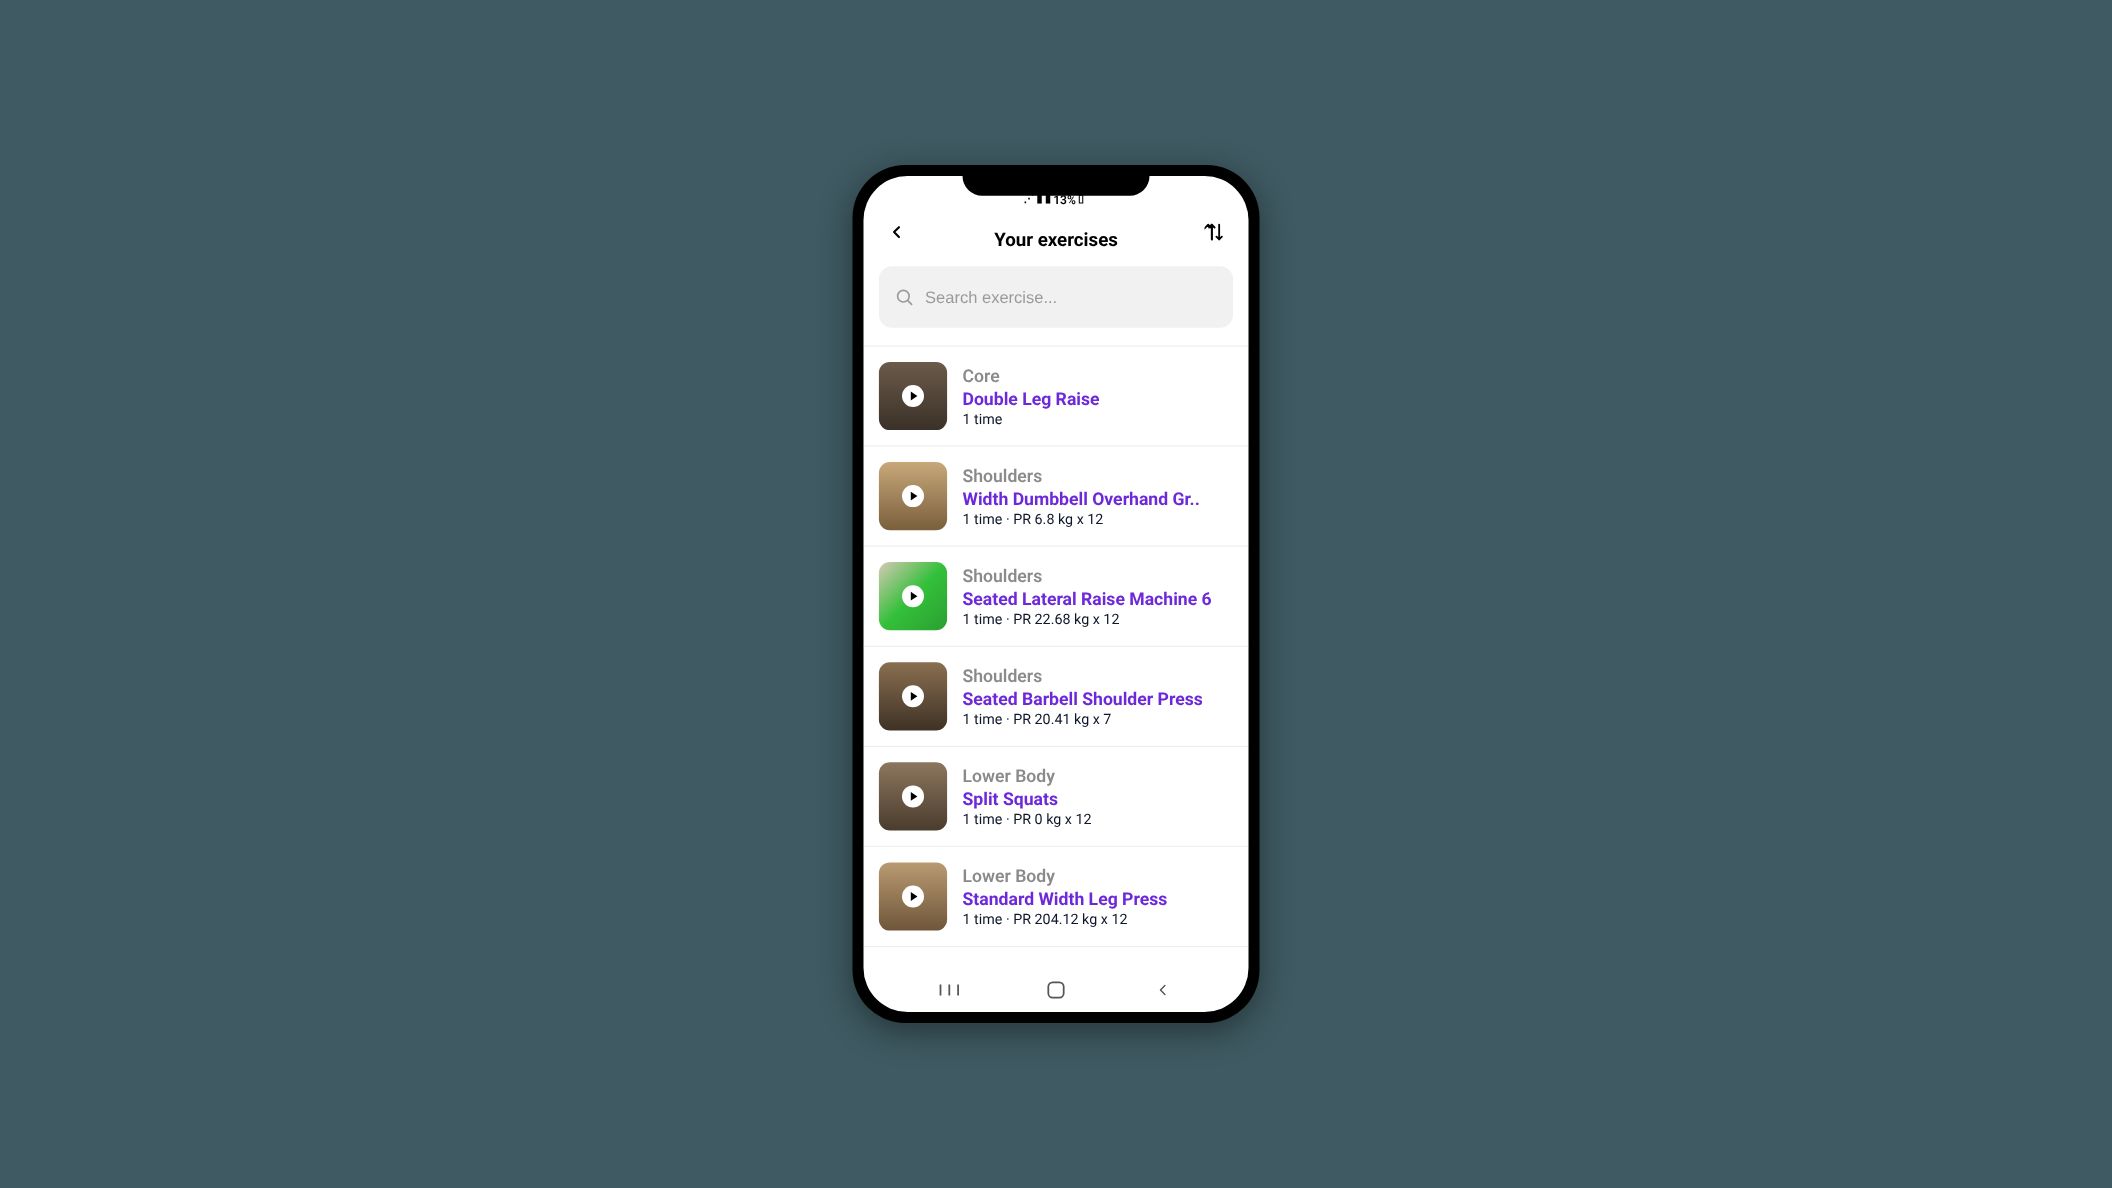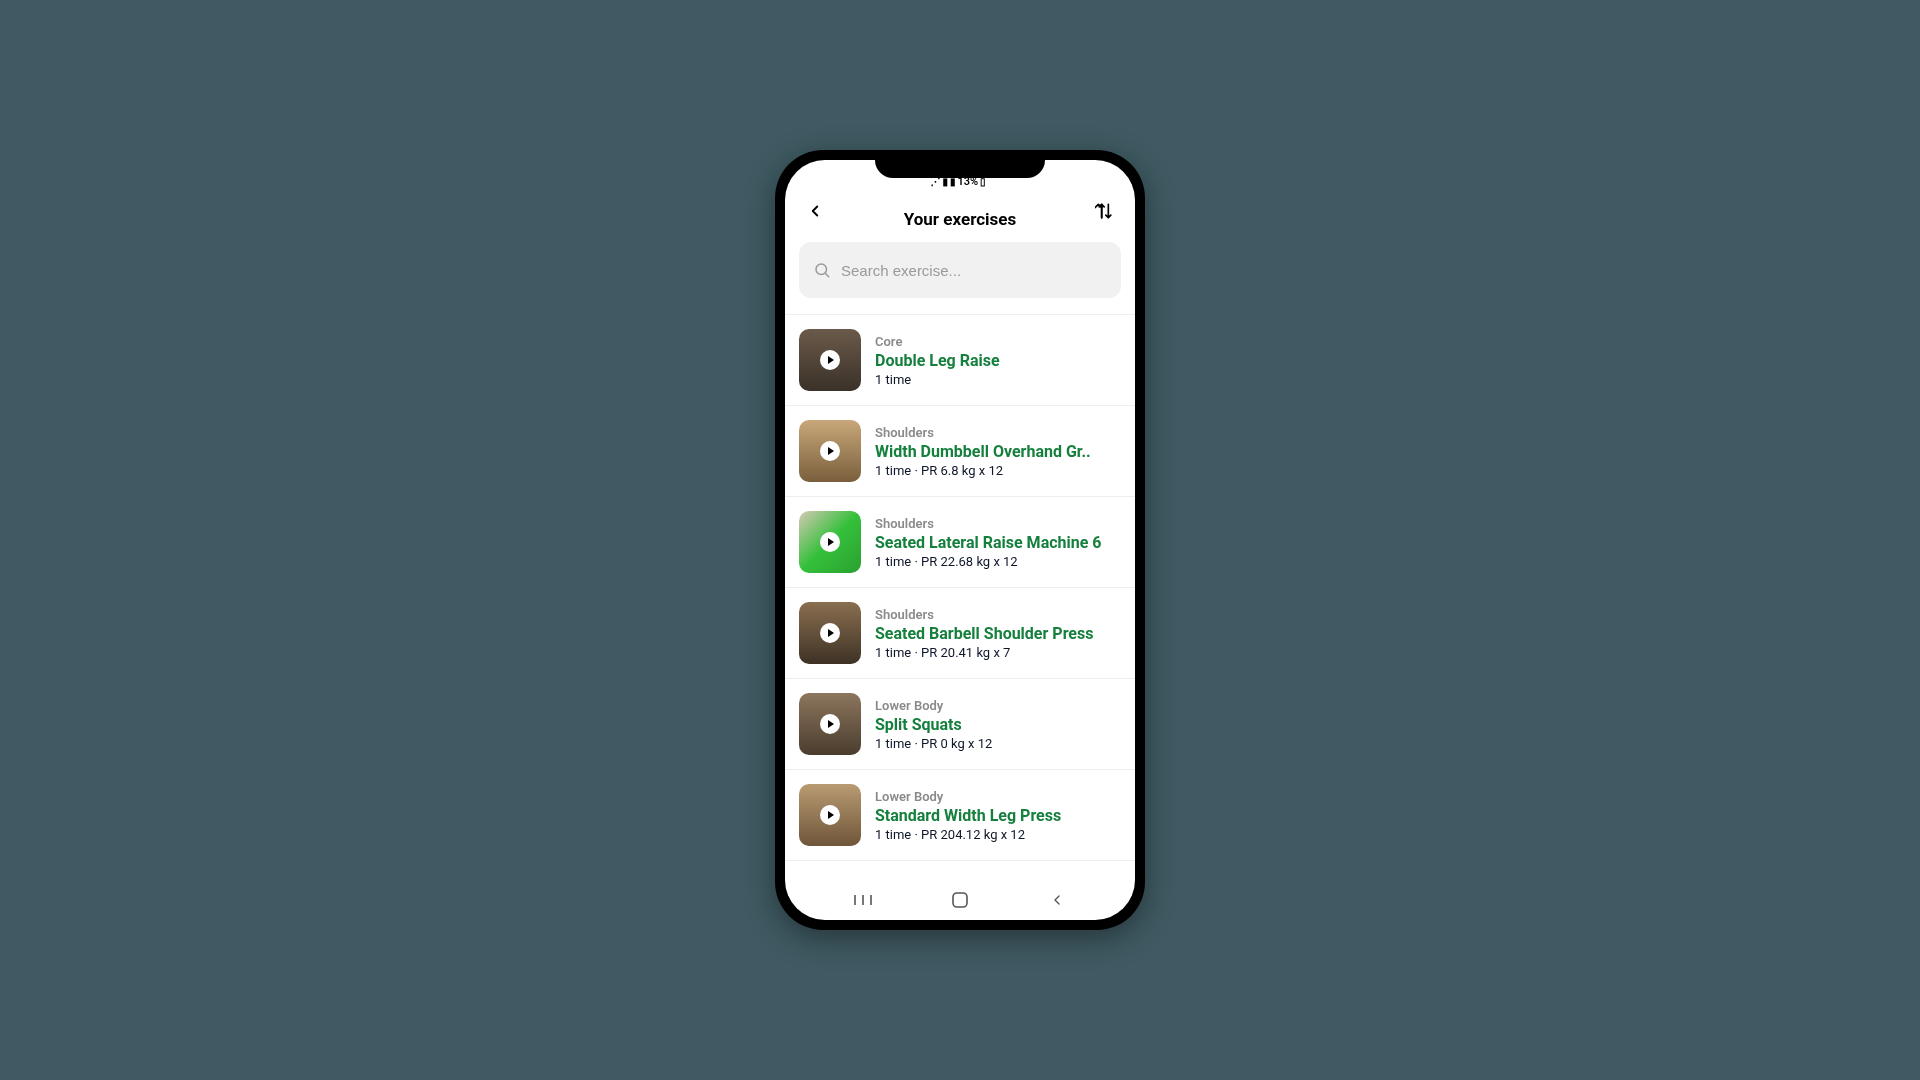--- a/index.html
+++ b/index.html
@@ -114,22 +114,22 @@
   }
   .thumb .play::after {
     content: "";
     width: 0; height: 0;
     border-left: 6px solid #000;
     border-top: 4px solid transparent;
     border-bottom: 4px solid transparent;
     margin-left: 1px;
   }
   .meta { display: flex; flex-direction: column; justify-content: center; min-width: 0; }
-  .category { font-size: 13px; color: #8a8a8a; font-weight: 600; margin-bottom: 2px; }
-  .name { font-size: 16px; font-weight: 700; color: #15803d; margin-bottom: 2px; white-space: nowrap; overflow: hidden; text-overflow: ellipsis; max-width: 230px; }
+  .category { font-size: 16px; color: #8a8a8a; font-weight: 600; margin-bottom: 2px; }
+  .name { font-size: 16px; font-weight: 700; color: #6d28d9; margin-bottom: 2px; white-space: nowrap; overflow: hidden; text-overflow: ellipsis; max-width: 230px; }
   .sub { font-size: 13px; color: #0f172a; }
   .navbar {
     height: 40px;
     display: flex;
     align-items: center;
     justify-content: space-around;
     padding: 0 30px;
   }
   .nav-icon { color: #555; display: flex; align-items: center; justify-content: center; width: 40px; cursor: pointer; }
   .bg0 { background: linear-gradient(180deg,#6b5a4a 0%, #3a3128 100%); }

